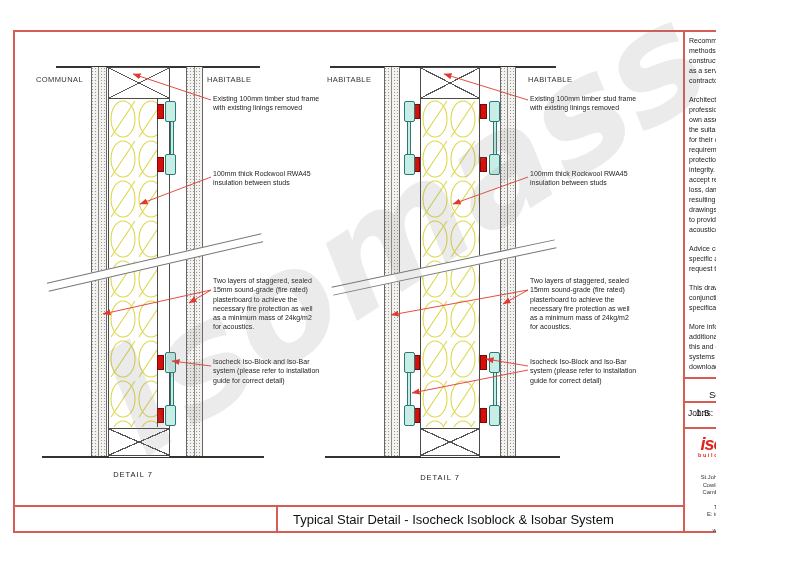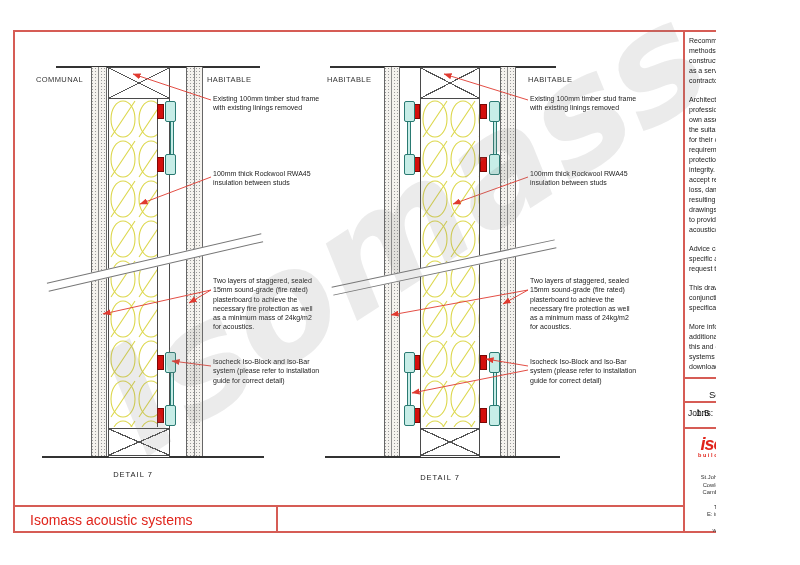--- a/index.html
+++ b/index.html
@@ -222,15 +222,15 @@
     <div class="tagline">building acoustics</div>
     <div class="cmpname" style="margin-top:9px;">Isomass Ltd.</div>
     <div class="cmpline">St.Johns Innovation Centre,</div>
     <div class="cmpline">Cowley Road, Cambridge,</div>
     <div class="cmpline">Cambridgeshire CB4 0WS</div>
     <div class="cmpcontact" style="margin-top:7px;">T: 0330 175 8228</div>
     <div class="cmpcontact">E: info@isomass.co.uk</div>
     <div class="cmpweb" style="margin-top:8px;">www.isomass.co.uk</div>
   </div>
 
-  <div class="abs footL" style="left:30px;top:512px;">Isomass acoustic systems</div>
+  <div class="abs footR" style="left:293px;top:512px;">Typical Stair Detail - Isocheck Isoblock &amp; Isobar System</div>
 
 </div>
 
 </body></html>

